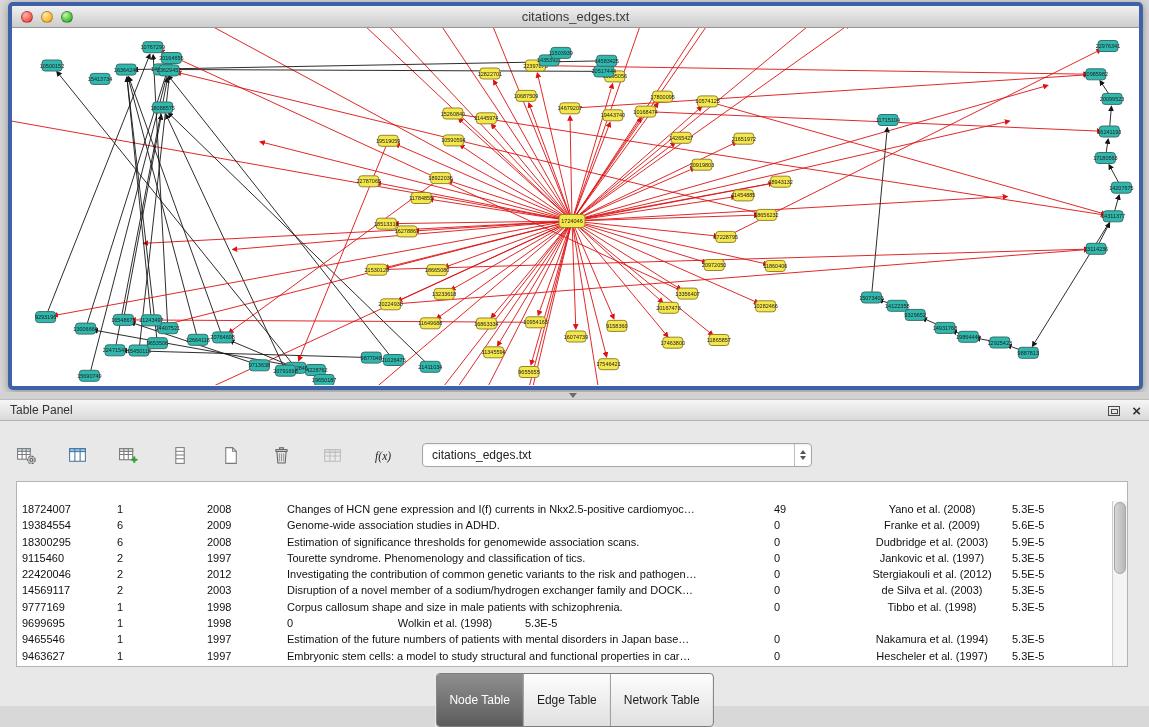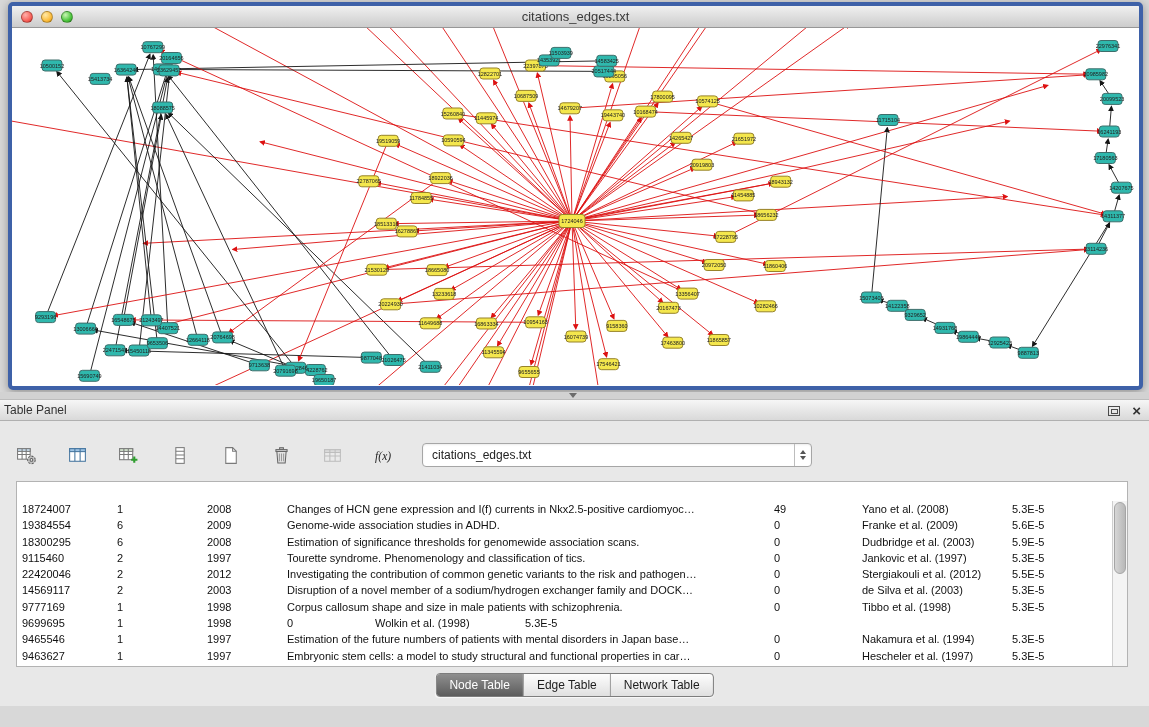--- a/index.html
+++ b/index.html
@@ -17,21 +17,21 @@
   .light.yellow{background:radial-gradient(circle at 35% 30%,#ffe9a8,#fcbd3e 60%,#d8920c)}
   .light.green{background:radial-gradient(circle at 35% 30%,#c9f5b4,#4ec63e 60%,#2a9421)}
   .canvas-wrap{position:relative;width:1127px;height:357px;background:#fff;overflow:hidden}
   svg.net{display:block}
 
   
   .splitter{position:absolute;top:392px;left:0;width:1149px;height:7px;background:#d2d2d2}
   .grip{position:absolute;left:569px;top:1px;width:0;height:0;border-left:4px solid transparent;border-right:4px solid transparent;border-top:5px solid #6b6b6b}
 
   
-  .panel-header{position:absolute;top:399px;left:0;width:1149px;height:22px;background:linear-gradient(#f6f6f6,#d9d9d9);border-top:1px solid #bdbdbd;border-bottom:1px solid #b0b0b0;font-size:12px;color:#333;line-height:20px;padding:0 4px}
+  .panel-header{position:absolute;top:399px;left:0;width:1149px;height:22px;background:linear-gradient(#f6f6f6,#d9d9d9);border-top:1px solid #bdbdbd;border-bottom:1px solid #b0b0b0;font-size:12px;color:#333;line-height:20px;padding:0 10px}
   .ph-icons{position:absolute;right:8px;top:0;height:22px;display:flex;align-items:center;gap:12px}
   .float-ic{position:relative;width:12px;height:10px;border:1.5px solid #4a4a4a;display:inline-block;cursor:default}
   .float-ic::after{content:"";position:absolute;left:1.5px;top:1.5px;width:5px;height:3px;border:1px solid #4a4a4a}
   .close-ic{font-size:15px;font-weight:bold;color:#333;line-height:14px;cursor:default}
 
   
   .panel-body{position:absolute;top:421px;left:0;width:1149px;height:285px;background:#e8e8e8}
   .toolbar{position:absolute;top:22px;left:14px;display:flex;align-items:center;gap:9px}
   .tbtn{width:24px;height:24px;display:inline-flex;align-items:center;justify-content:center}
   .tbtn svg{width:21px;height:21px}
@@ -43,27 +43,27 @@
 
   
   .table-wrap{position:absolute;top:60px;left:16px;width:1112px;height:186px;background:#fff;border:1px solid #b3b3b3}
   .thead{display:flex;height:19px;background:linear-gradient(#eaf5fb,#cde5f2);border-bottom:1px solid #9fc3d8}
   .th{font-size:11px;line-height:18px;text-align:center;border-right:1px solid #abc9db;color:#222;white-space:nowrap;overflow:hidden}
   .th:last-child{flex:1;border-right:none}
   .tbody{position:absolute;top:19px;left:0;right:15px;bottom:0;overflow:hidden}
   .tr{display:flex;height:16.3px}
   .td{font-size:11px;line-height:16px;padding:0 5px;white-space:nowrap;overflow:hidden;color:#101010}
   .c0{width:95px}.c1{width:90px}.c2{width:80px}.c3{width:487px}.c4{width:88px}.c5{width:150px}.c6{width:97px}
-  .td.c5{}
+  .td.c5{text-align:center}
   .vscroll{position:absolute;top:19px;right:0;width:15px;bottom:0;background:#f4f4f4;border-left:1px solid #cfcfcf}
   .vthumb{position:absolute;top:1px;left:1px;right:1px;height:72px;background:linear-gradient(90deg,#d6d6d6,#b8b8b8);border:1px solid #a5a5a5;border-radius:7px}
 
   
   .tabs{position:absolute;top:252px;left:50%;transform:translateX(-50%);display:flex;border:1px solid #7d7d7d;border-radius:4px;overflow:hidden;background:linear-gradient(#fdfdfd,#e0e0e0);box-shadow:0 1px 1px rgba(255,255,255,.7)}
-  .tab{font-size:12px;padding:4px 13px;color:#1d1d1d;border-left:1px solid #9a9a9a;white-space:nowrap}
+  .tab{font-size:12px;padding:19px 13px;color:#1d1d1d;border-left:1px solid #9a9a9a;white-space:nowrap}
   .tab:first-child{border-left:none}
   .tab.active{background:linear-gradient(#8f8f8f,#5c5c5c);color:#fff}
 
   
   .statusbar{position:absolute;bottom:0;left:0;width:1149px;height:21px;background:linear-gradient(#e3e3e3,#cecece);border-top:1px solid #ababab;font-size:11px;color:#333}
   .mem-label{position:absolute;right:27px;line-height:20px}
   .mem-dot{position:absolute;right:9px;top:5px;width:11px;height:11px;border-radius:50%;background:radial-gradient(circle at 35% 30%,#dcffb7,#5fcc2e 60%,#2f9a12);border:1px solid #4c8a2a}
 </style>
 </head>
 <body>

